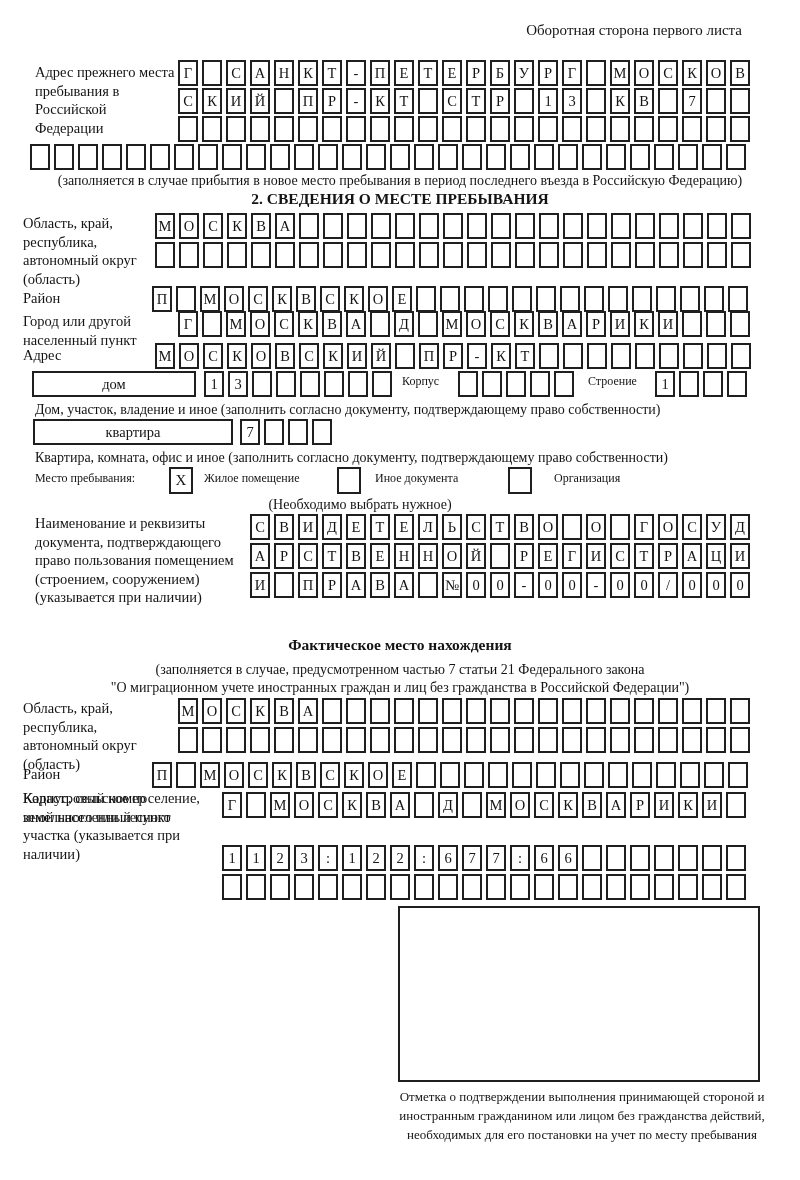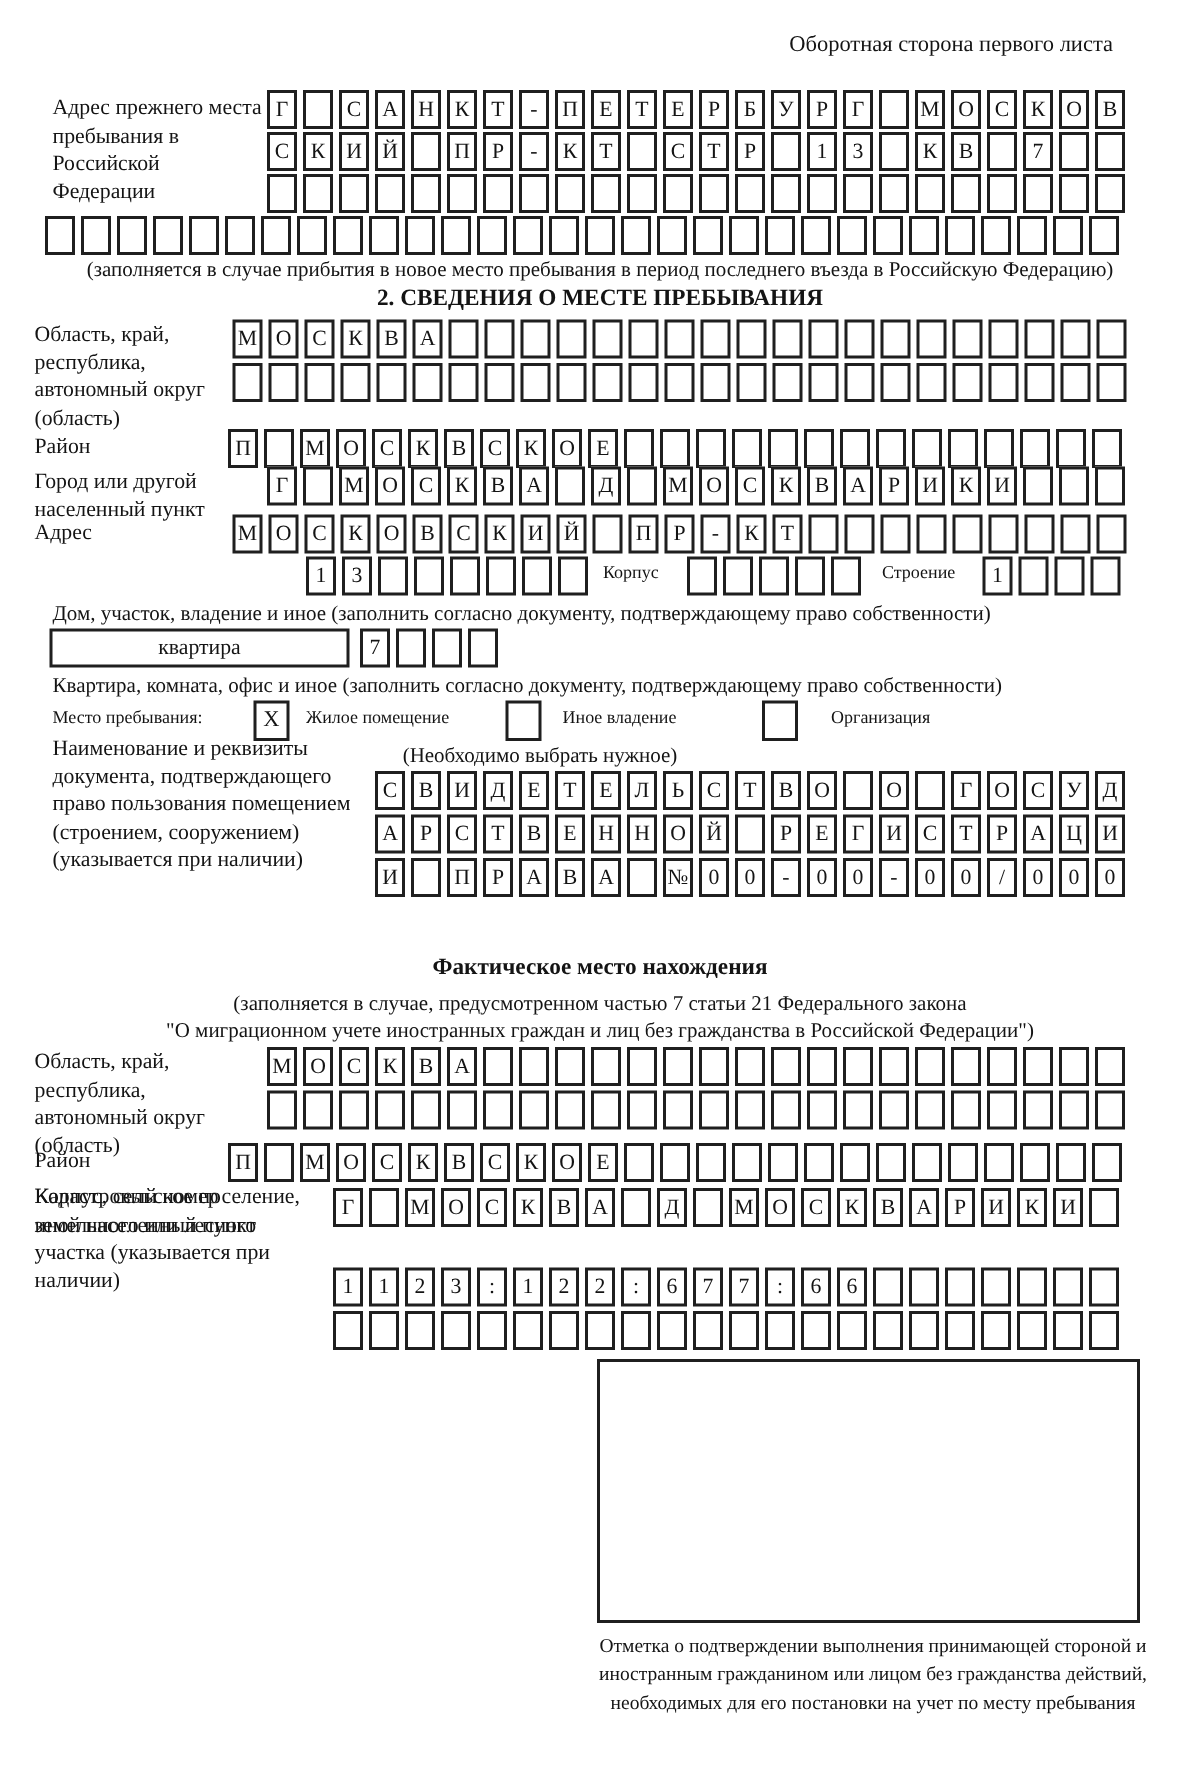--- a/index.html
+++ b/index.html
@@ -278,20 +278,21 @@
       <span class="cell"></span>
       <span class="cell"></span>
       <span class="cell"></span>
       <span class="cell"></span>
       <span class="cell"></span>
       <span class="cell"></span>
       <span class="cell"></span>
       <span class="cell"></span>
     </div>
 
+  <div class="widebox" style="left:32px;top:371px;width:164px">дом</div>
   <div class="cellrow" style="left:204px;top:371px">
       <span class="cell">1</span>
       <span class="cell">3</span>
       <span class="cell"></span>
       <span class="cell"></span>
       <span class="cell"></span>
       <span class="cell"></span>
       <span class="cell"></span>
       <span class="cell"></span>
     </div>
@@ -318,26 +319,26 @@
       <span class="cell"></span>
       <span class="cell"></span>
       <span class="cell"></span>
     </div>
   <div class="caption" style="left:35px;top:449px;width:740px">Квартира, комната, офис и иное (заполнить согласно документу, подтверждающему право собственности)</div>
 
   <div class="inline-label" style="left:35px;top:471px">Место пребывания:</div>
   <div class="checkbox" style="left:169px;top:467px">X</div>
   <div class="inline-label" style="left:204px;top:471px">Жилое помещение</div>
   <div class="checkbox" style="left:337px;top:467px"></div>
-  <div class="inline-label" style="left:375px;top:471px">Иное владение</div>
+  <div class="inline-label" style="left:375px;top:471px">Иное документа</div>
   <div class="checkbox" style="left:508px;top:467px"></div>
   <div class="inline-label" style="left:554px;top:471px">Организация</div>
   <div class="caption center" style="left:180px;top:496px;width:360px">(Необходимо выбрать нужное)</div>
 
-  <div class="label" style="left:35px;top:490px;width:205px">Наименование и реквизиты документа, подтверждающего право пользования помещением (строением, сооружением) (указывается при наличии)</div>
+  <div class="label" style="left:35px;top:514px;width:205px">Наименование и реквизиты документа, подтверждающего право пользования помещением (строением, сооружением) (указывается при наличии)</div>
   <div class="cellrow" style="left:250px;top:514px">
       <span class="cell">С</span>
       <span class="cell">В</span>
       <span class="cell">И</span>
       <span class="cell">Д</span>
       <span class="cell">Е</span>
       <span class="cell">Т</span>
       <span class="cell">Е</span>
       <span class="cell">Л</span>
       <span class="cell">Ь</span>

